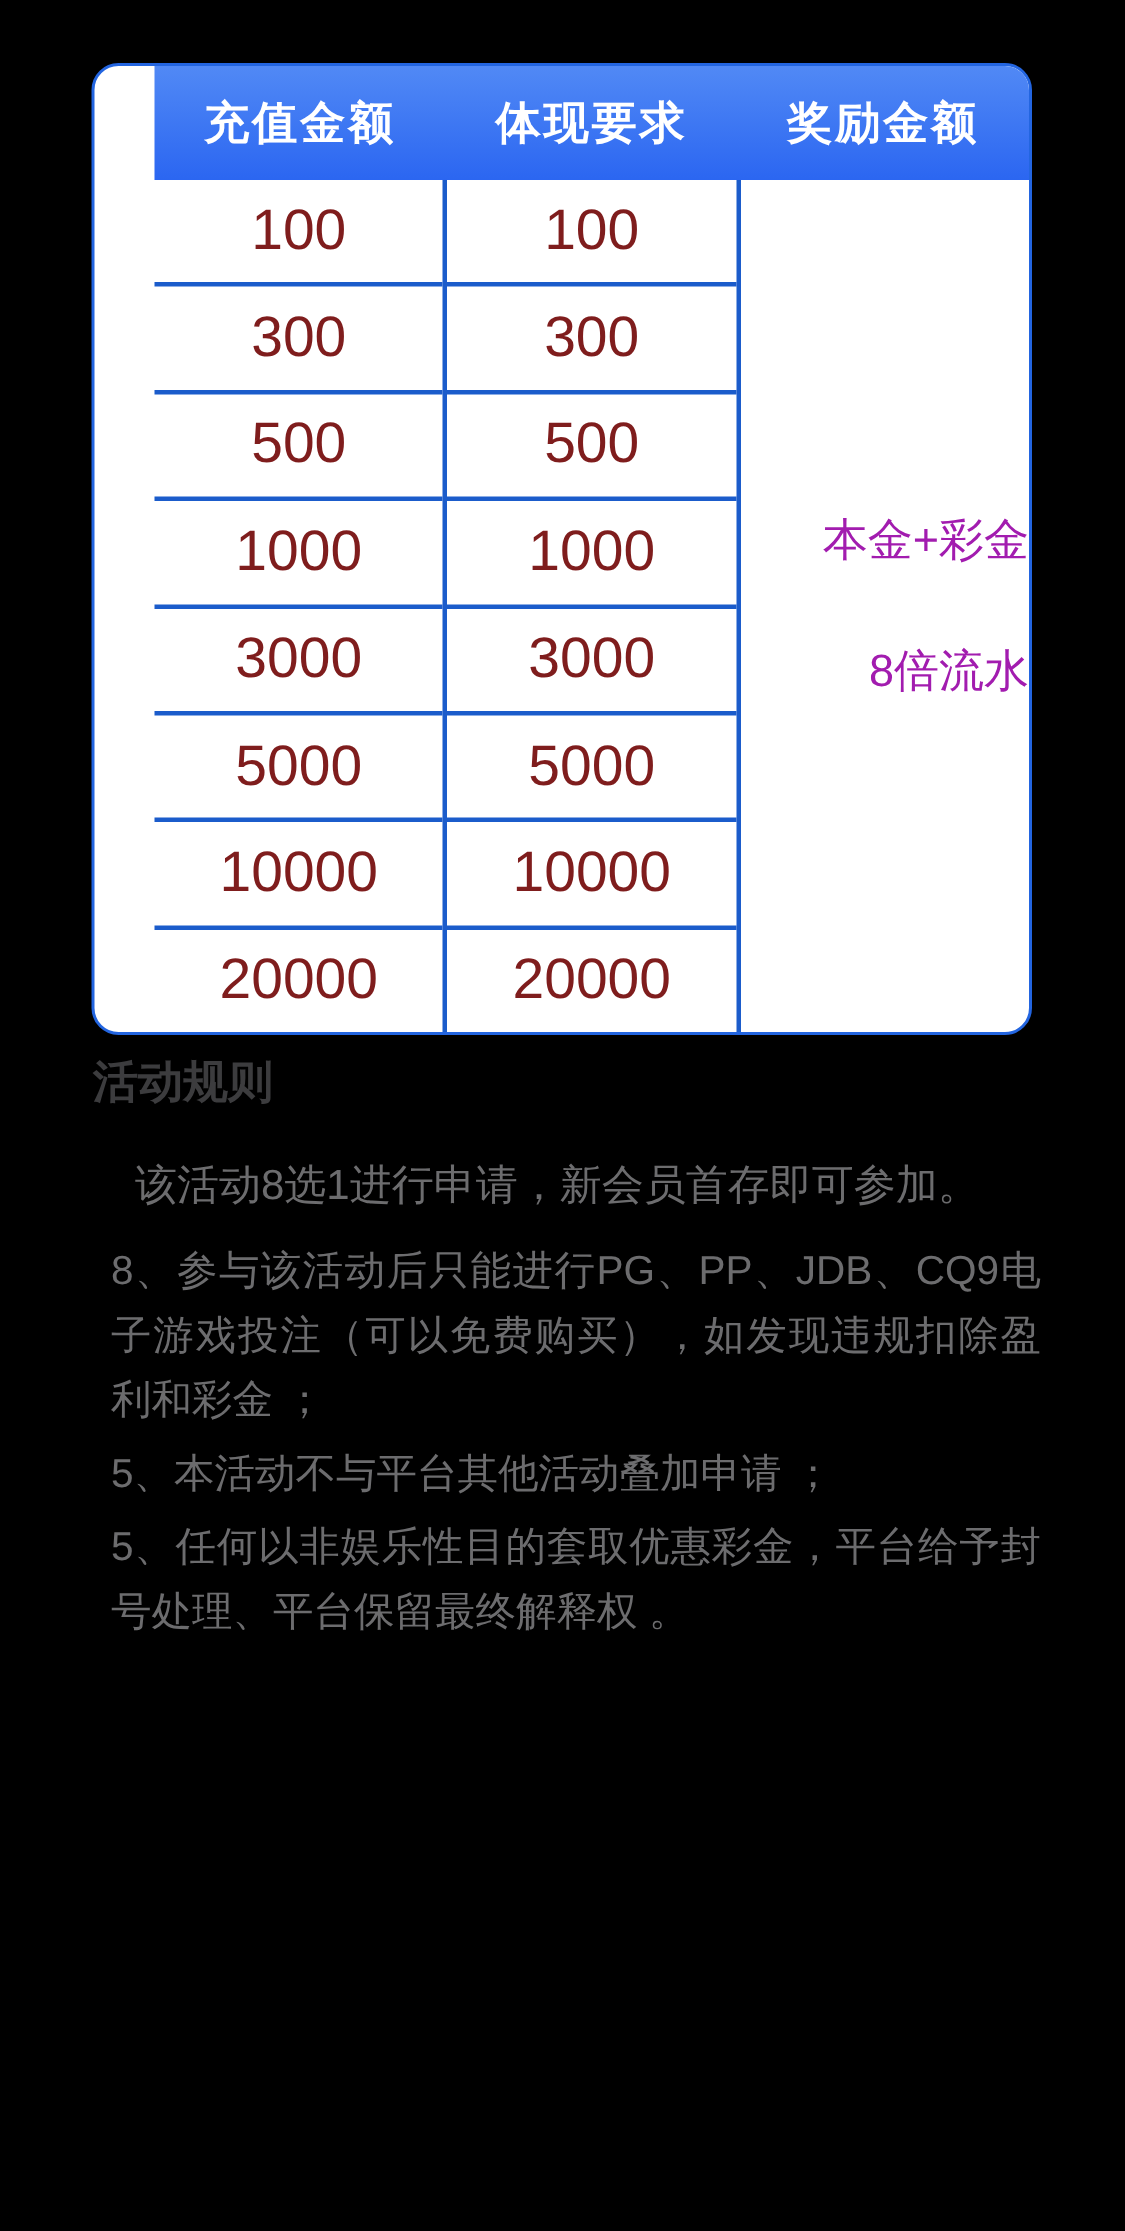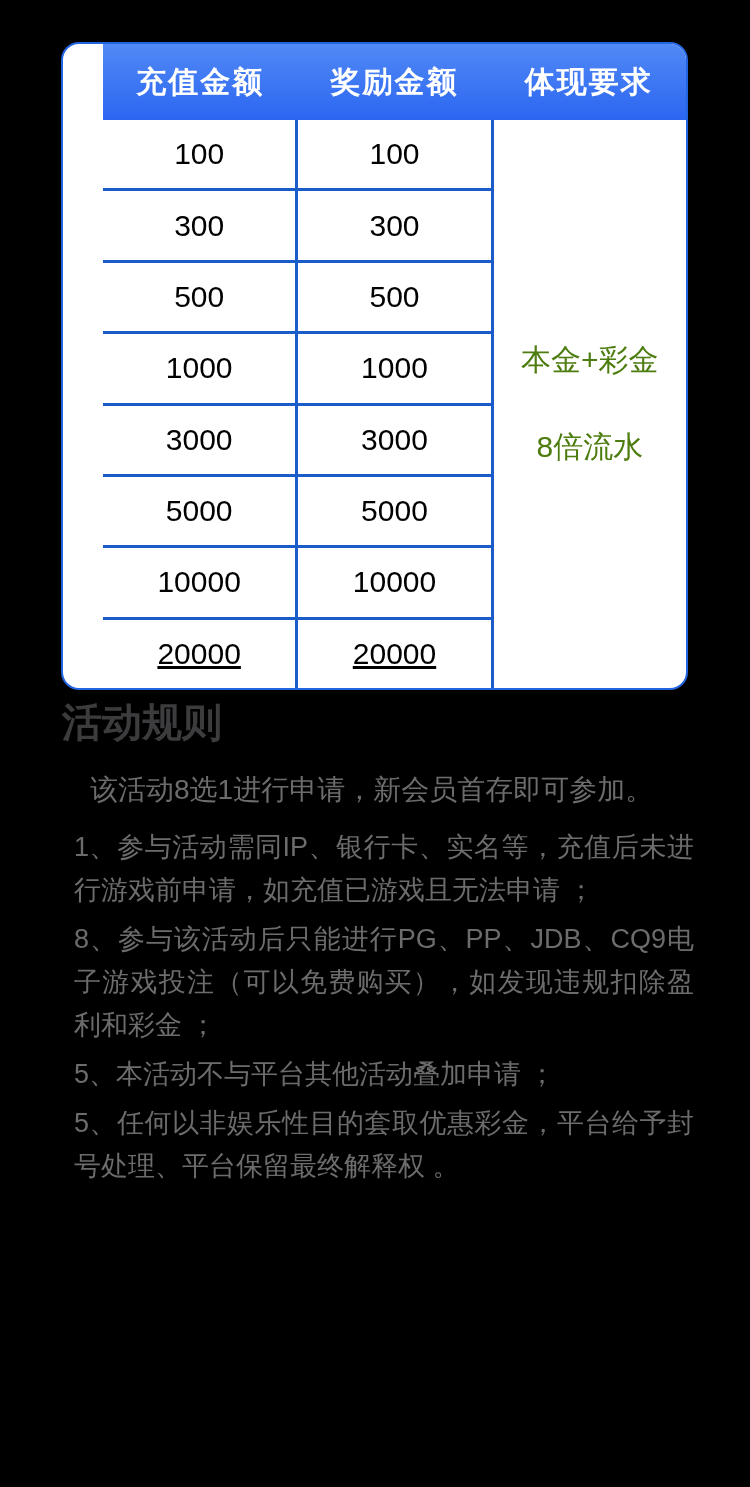--- a/index.html
+++ b/index.html
@@ -64,44 +64,44 @@
   }
   .col-mid {
     border-left: 3px solid #1b5ccb;
     border-right: 3px solid #1b5ccb;
   }
   .cell {
     flex: 1;
     display: flex;
     align-items: center;
     justify-content: center;
-    color: #000000;
-    font-size: 30px;
+    color: #7f1d1d;
+    font-size: 38px;
     border-bottom: 3px solid #1b5ccb;
   }
-  .cell:last-child { border-bottom: none; text-decoration: underline; }
+  .cell:last-child { border-bottom: none; }
   .col-req {
     justify-content: center;
-    align-items: center;
+    align-items: flex-end;
     gap: 46px;
-    color: #4d7c0f;
+    color: #a21caf;
     font-size: 30px;
   }
 
   
   .rules {
     position: absolute;
     left: 0;
     top: 704px;
     width: 750px;
     color: #6c6c6e;
   }
   .rules-title {
     margin: 0 0 0 62px;
-    font-size: 40px;
+    font-size: 30px;
     line-height: 36px;
     font-weight: bold;
     color: #3c3c3e;
   }
   .intro-para {
     margin: 28px 58px 0 90px;
     font-size: 28px;
     line-height: 44px;
     text-align: justify;
   }
@@ -115,22 +115,22 @@
   }
 </style>
 </head>
 <body>
 
 <div class="page">
 
   <section class="bonus-table">
     <div class="thead">
       <div class="th">充值金额</div>
+      <div class="th">体现要求</div>
       <div class="th">奖励金额</div>
-      <div class="th">体现要求</div>
     </div>
     <div class="tbody">
       <div class="col" id="col-deposit">
           <div class="cell">100</div>
           <div class="cell">300</div>
           <div class="cell">500</div>
           <div class="cell">1000</div>
           <div class="cell">3000</div>
           <div class="cell">5000</div>
           <div class="cell">10000</div>
@@ -150,20 +150,19 @@
         <div>本金+彩金</div>
         <div>8倍流水</div>
       </div>
     </div>
   </section>
 
   <section class="rules">
     <h2 class="rules-title">活动规则</h2>
     <p class="intro-para">该活动8选1进行申请，新会员首存即可参加。</p>
     <div class="rules-list" id="rules-list">
-        <p class="rule-item">1、参与活动需同IP、银行卡、实名等，充值后未进行游戏前申请，如充值已游戏且无法申请 ；</p>
         <p class="rule-item">8、参与该活动后只能进行PG、PP、JDB、CQ9电子游戏投注（可以免费购买），如发现违规扣除盈利和彩金 ；</p>
         <p class="rule-item">5、本活动不与平台其他活动叠加申请 ；</p>
         <p class="rule-item">5、任何以非娱乐性目的套取优惠彩金，平台给予封号处理、平台保留最终解释权 。</p>
       </div>
   </section>
 
 </div>
 
 </body></html>

